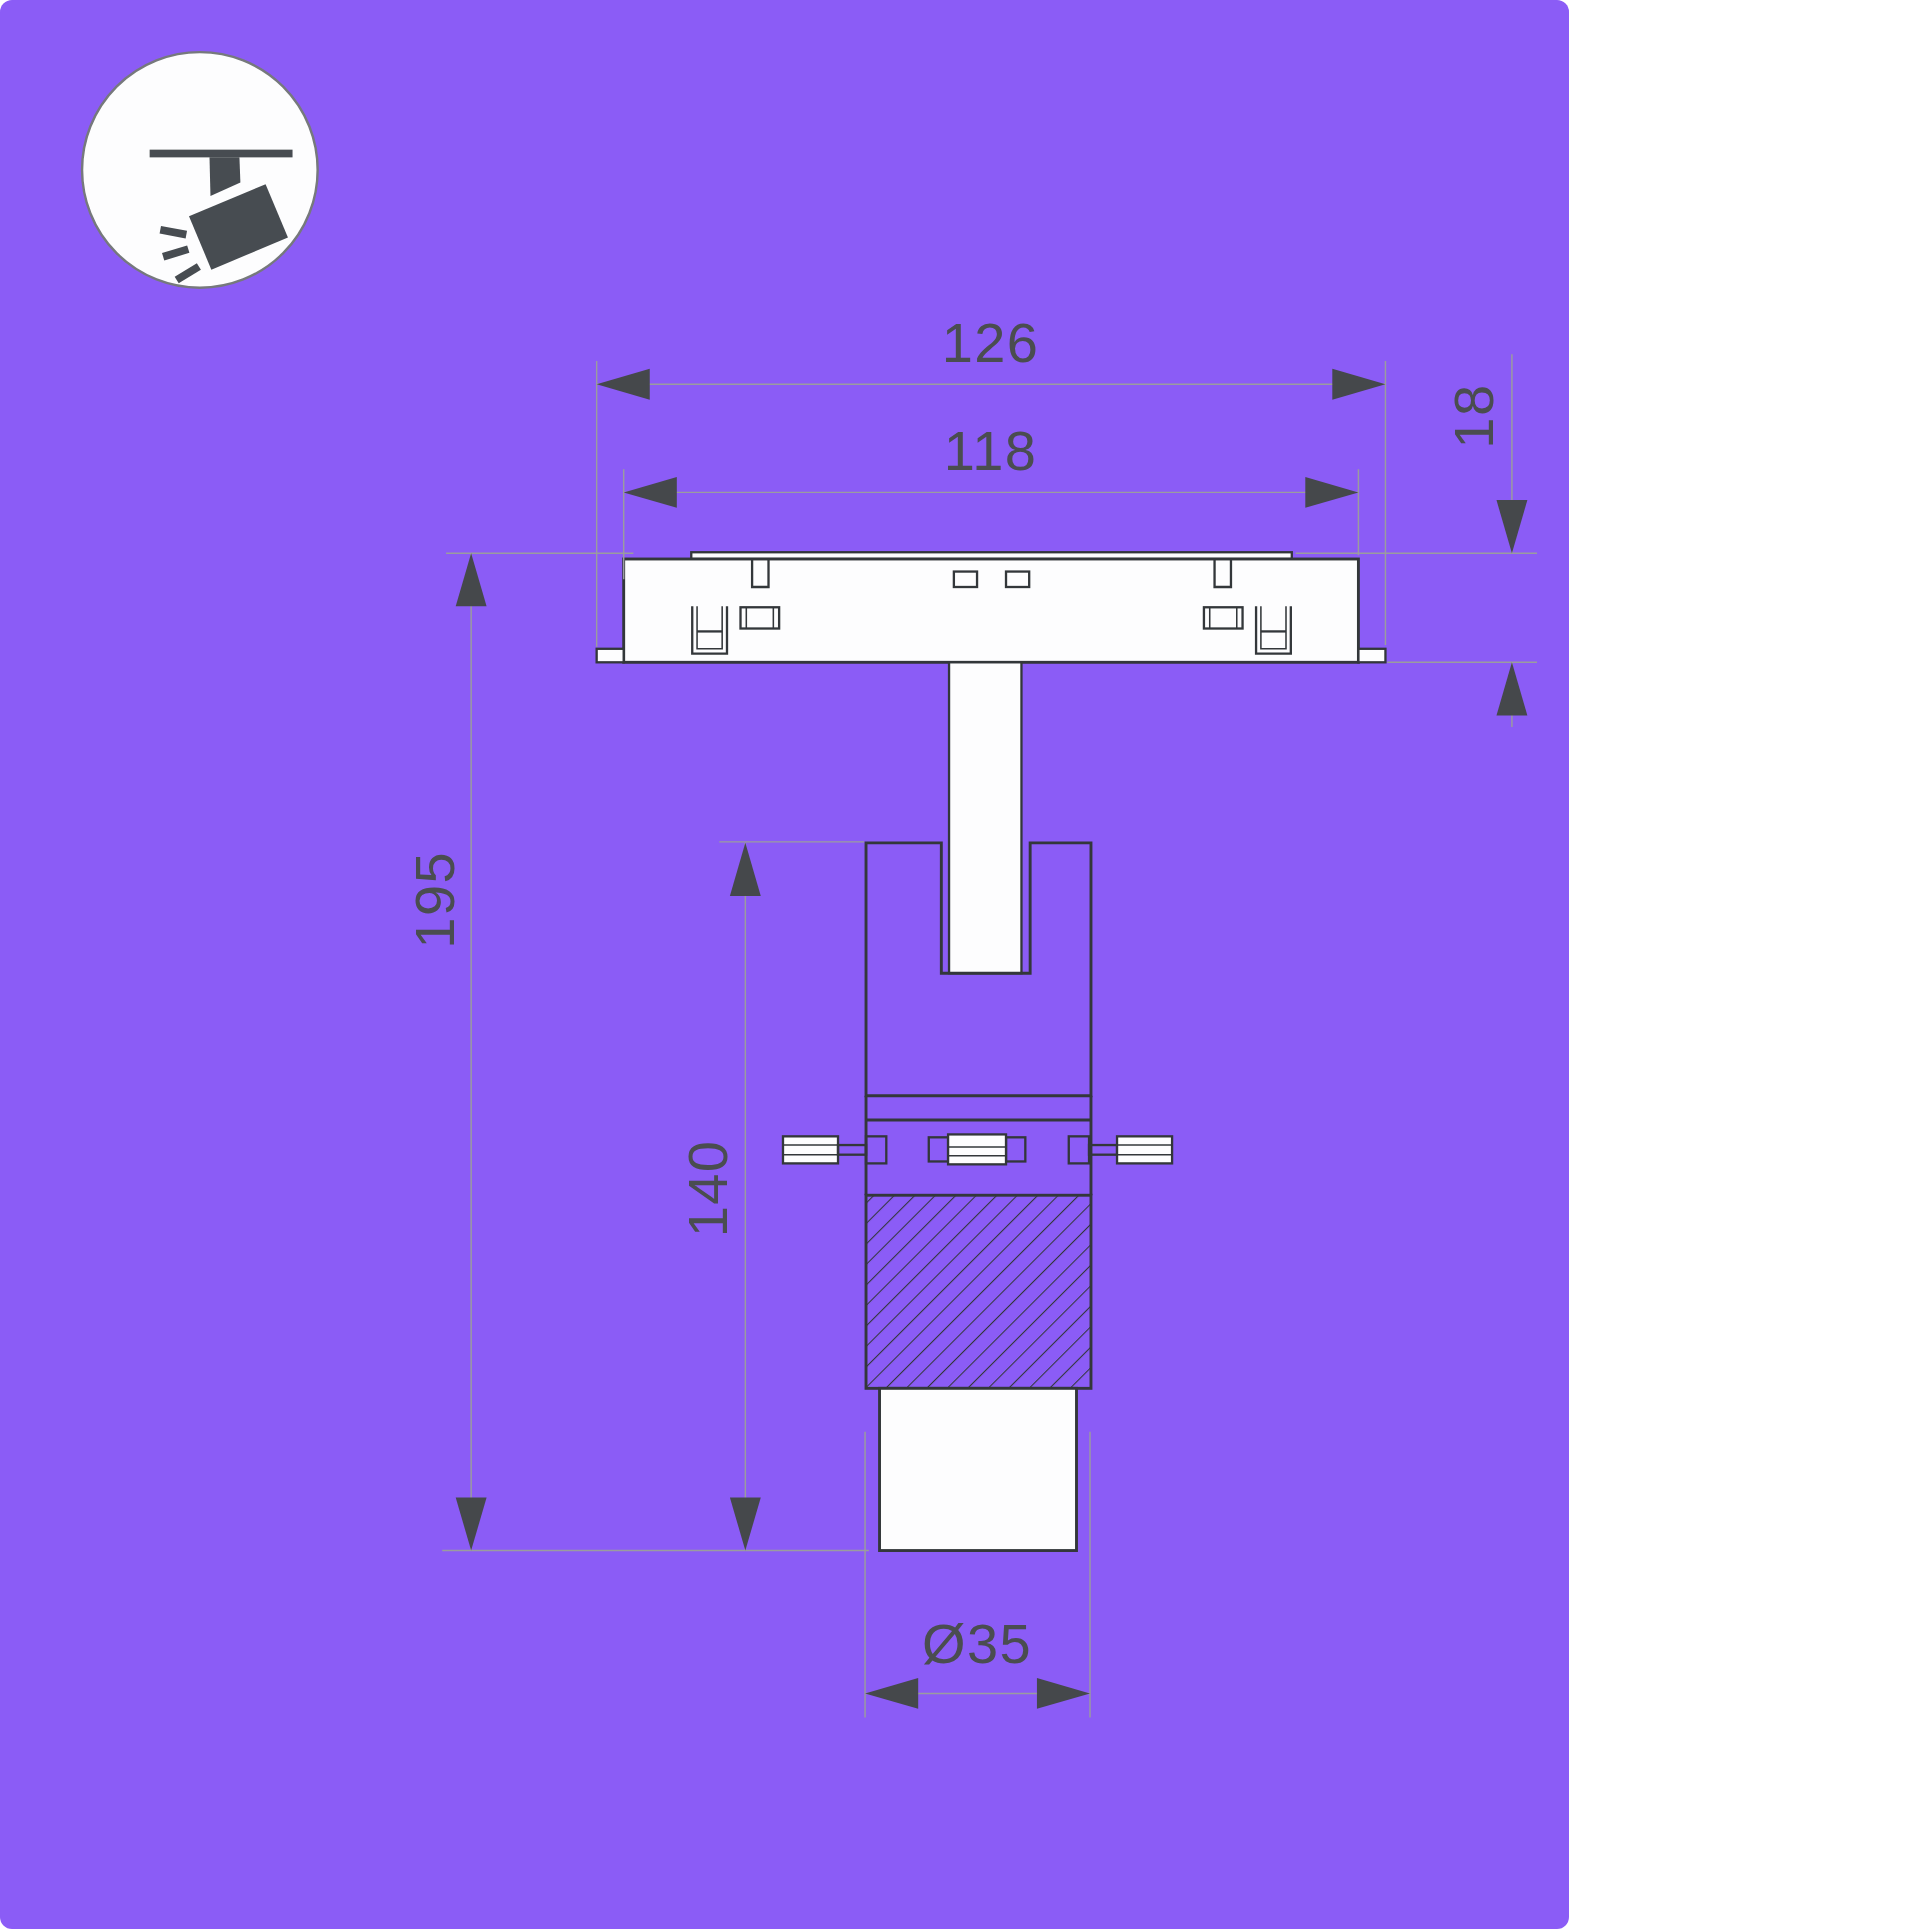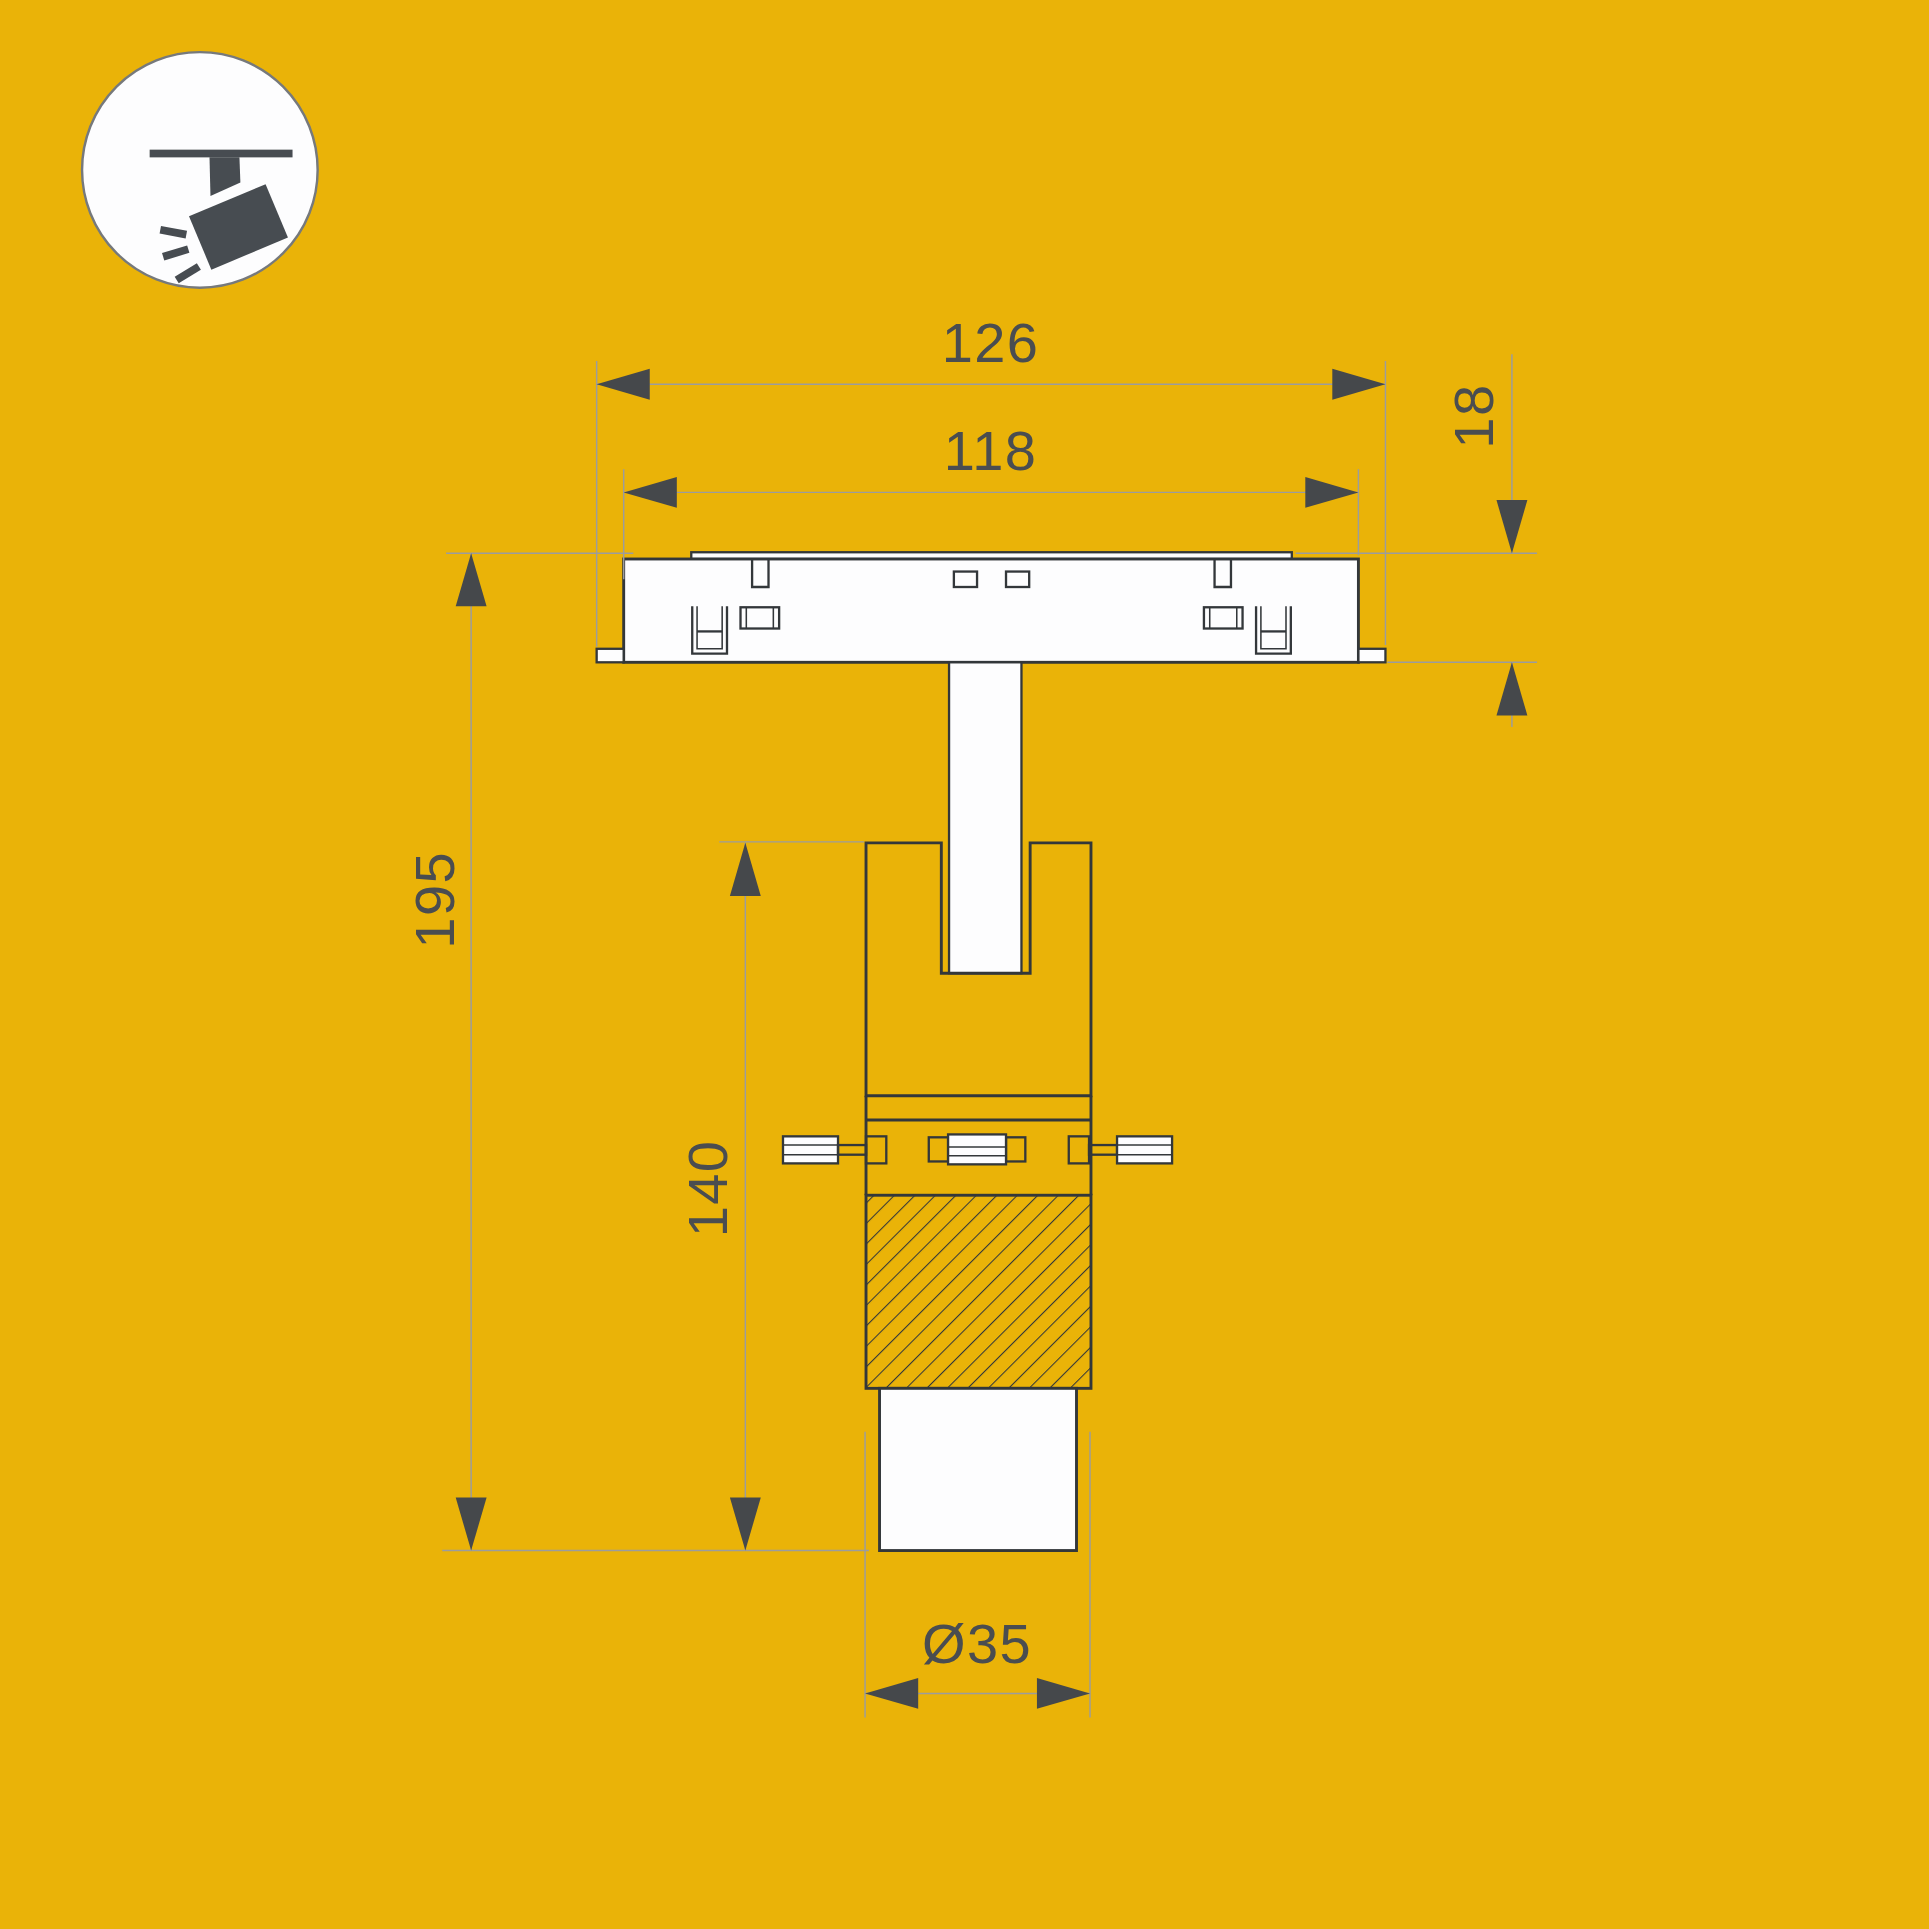--- a/index.html
+++ b/index.html
@@ -1,17 +1,17 @@
 <!DOCTYPE html>
 <html><head>
 <meta charset="utf-8">
 <style>
   html,body{margin:0;padding:0;background:#ffffff;}
-  .canvas{position:relative;width:1929px;height:1929px;background:#eab308;overflow:hidden;
-          font-family:"Liberation Sans", sans-serif;}
+  .canvas{position:relative;width:1569px;height:1929px;background:#8b5cf6;overflow:hidden;
+          font-family:"Liberation Sans", sans-serif;border-radius:12px;}
   svg{position:absolute;left:0;top:0;}
   .outline{stroke:#33373a;stroke-width:3;fill:none;stroke-linejoin:miter;}
   .outline-fill{stroke:#33373a;stroke-width:3;fill:#fdfdfe;}
   .detail{stroke:#33373a;stroke-width:2.4;fill:#fdfdfe;}
   .detail-line{stroke:#33373a;stroke-width:2.4;fill:none;}
   .thin-line{stroke:#33373a;stroke-width:1.6;fill:none;}
   .ext{stroke:#9b9c9e;stroke-width:1.5;fill:none;}
   .dim{stroke:#9b9c9e;stroke-width:1.5;fill:none;}
   .arrow{fill:#45484b;stroke:none;}
   .dim-text{font-size:58px;font-weight:300;fill:#4a4d50;letter-spacing:1.5px;}

